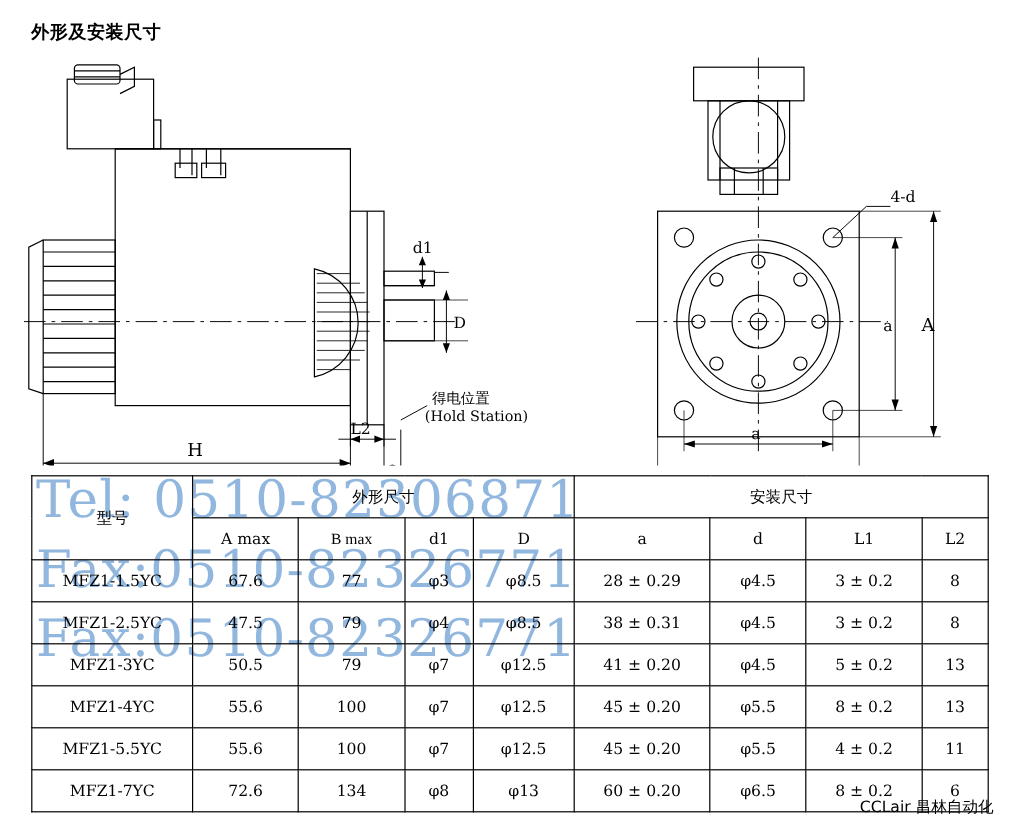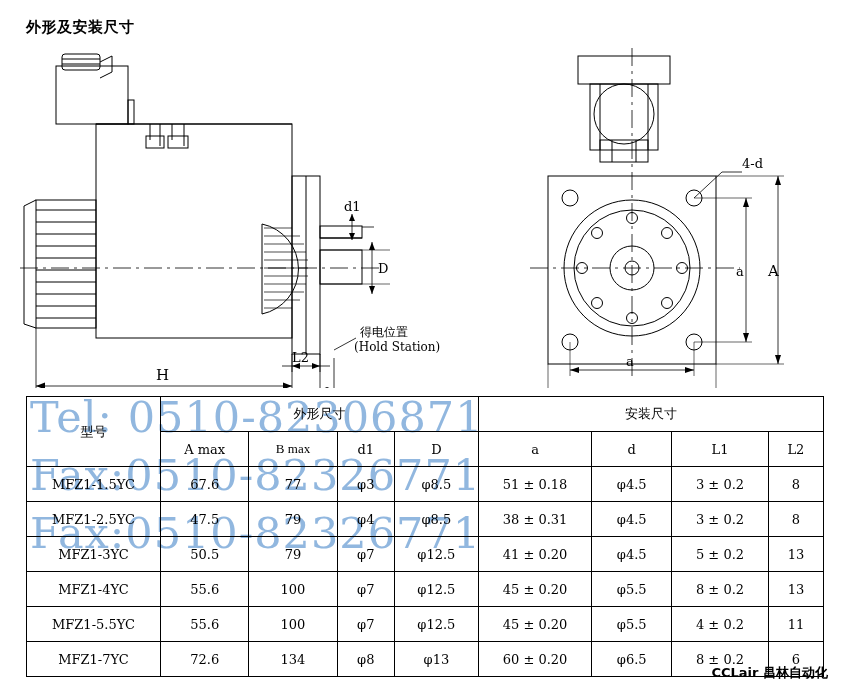--- a/index.html
+++ b/index.html
@@ -95,21 +95,21 @@
   }
   #wm1 { left: 30px; top: 392px; }
   #wm2 { left: 30px; top: 450px; }
   #wm3 { left: 30px; top: 508px; }
   
   #footer {
     position: absolute;
     right: 22px;
     bottom: 8px;
     font-size: 13px;
-    font-weight: bold;
+    font-weight: normal;
     color: #000;
     font-family: "DejaVu Sans", sans-serif;
   }
 </style>
 </head>
 <body>
 
 <div id="page">
 
   <div class="title">外形及安装尺寸</div>
@@ -334,21 +334,21 @@
         <th class="col-L2">L2</th>
       </tr>
     </thead>
     <tbody>
       <tr>
         <td>MFZ1-1.5YC</td>
         <td>67.6</td>
         <td>77</td>
         <td>φ3</td>
         <td>φ8.5</td>
-        <td>51 ± 0.18</td>
+        <td>28 ± 0.29</td>
         <td>φ4.5</td>
         <td>3 ± 0.2</td>
         <td>8</td>
       </tr>
       <tr>
         <td>MFZ1-2.5YC</td>
         <td>47.5</td>
         <td>79</td>
         <td>φ4</td>
         <td>φ8.5</td>

